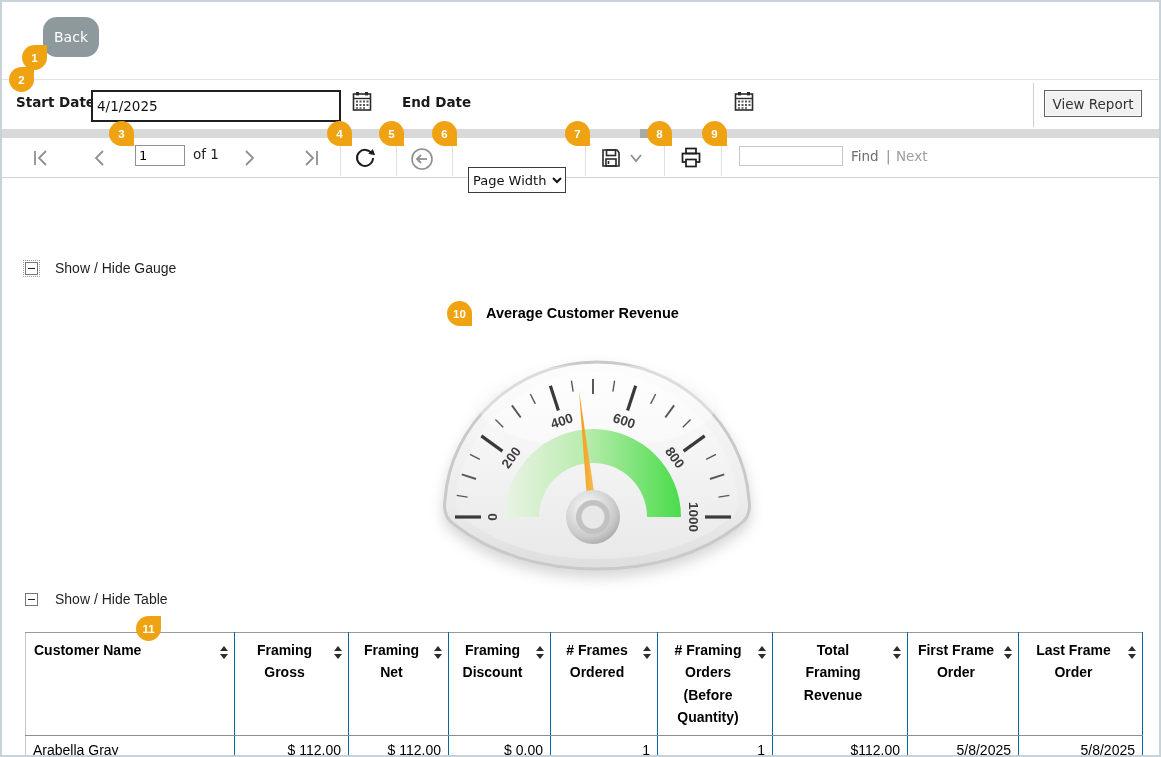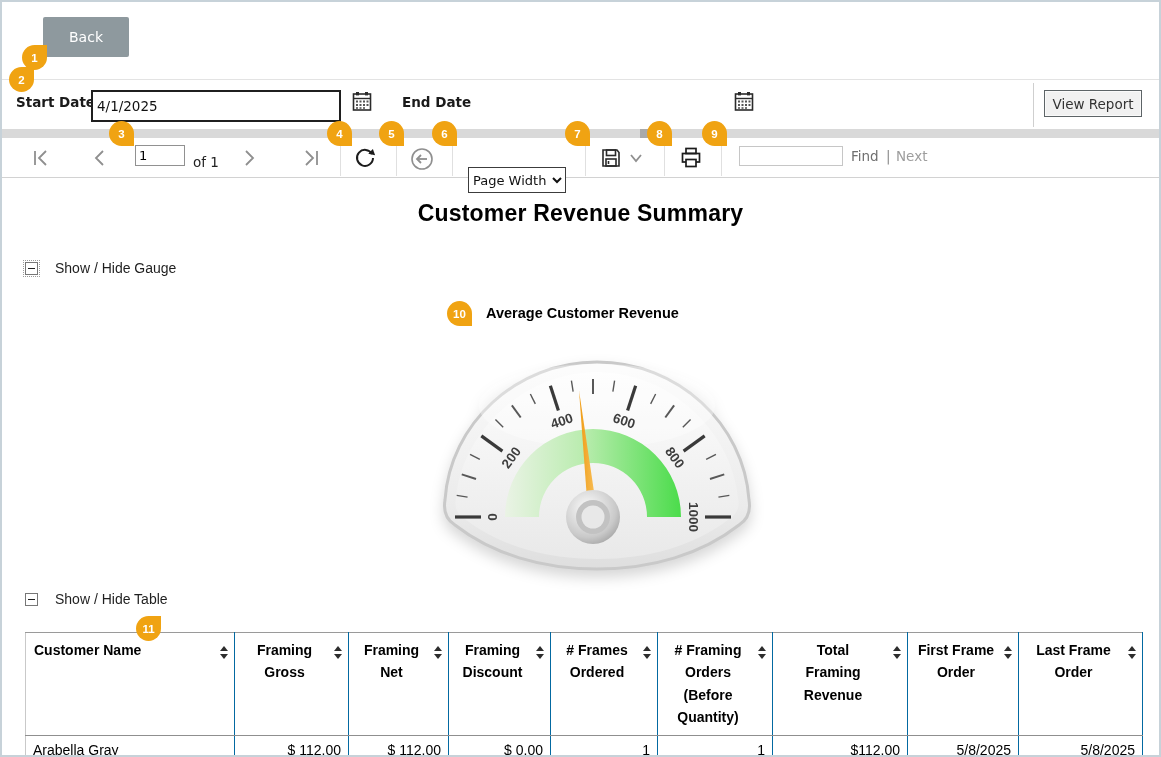--- a/index.html
+++ b/index.html
@@ -4,22 +4,22 @@
 <style>
   * { margin:0; padding:0; box-sizing:border-box; }
   html,body { background:#fff; }
   .stage{
     position:relative; width:1161px; height:757px; overflow:hidden;
     background:#fff; border:2px solid #c7d2d9;
     font-family:"Liberation Sans","DejaVu Sans",sans-serif; color:#1a1a1a;
   }
   
   .back-btn{
-    position:absolute; left:41px; top:15px; width:86px; height:40px;
-    background:#8e999e; border:none; border-radius:2px;
+    position:absolute; left:41px; top:15px; width:56px; height:40px;
+    background:#8e999e; border:none; border-radius:14px;
     color:#fff; font-size:14px; font-family:"DejaVu Sans",sans-serif;
     display:flex; align-items:center; justify-content:center; cursor:pointer;
   }
   
   .param-panel{
     position:absolute; left:0; top:77px; width:1157px; height:50px;
     border-top:1px solid #e3e3e3; background:#fff;
   }
   .param-label{ position:absolute; font-size:13.5px; font-weight:bold; font-family:"DejaVu Sans",sans-serif; top:14px; }
   .lbl-start{ left:14px; }
@@ -46,21 +46,21 @@
     position:absolute; left:0; top:136px; width:1157px; height:40px;
     background:#fff; border-bottom:1px solid #d2d2d2;
     font-family:"DejaVu Sans",sans-serif;
   }
   .tb-item{ position:absolute; display:flex; align-items:center; justify-content:center; cursor:pointer; background:none; border:none; }
   .tb-divider{ position:absolute; top:1px; height:37px; width:1px; background:#e0e0e0; }
   .page-input{
     position:absolute; left:133px; top:7px; width:50px; height:21px;
     border:1px solid #919191; font-size:13px; padding:0 3px; font-family:"DejaVu Sans",sans-serif;
   }
-  .of-label{ position:absolute; left:191px; top:16px; font-size:13.5px; color:#222; }
+  .of-label{ position:absolute; left:191px; top:8px; font-size:13.5px; color:#222; }
   .zoom-select{
     position:absolute; left:466px; top:5px; width:98px; height:26px;
     border:1px solid #3c3c3c; font-size:13px; font-family:"DejaVu Sans",sans-serif; background:#fff; color:#111;margin-top:24px;
   }
   .find-input{
     position:absolute; left:737px; top:8px; width:104px; height:20px;
     border:1px solid #c6c6c6; font-size:12px; padding:0 3px;
   }
   .find-link{ position:absolute; top:10px; font-size:13.5px; color:#6f6f6f; cursor:pointer; }
   .find-lbl{ left:849px; }
@@ -238,21 +238,20 @@
         <rect x="7" y="13.5" width="10" height="7" fill="#fff"></rect>
       </svg>
     </button>
     <div class="tb-divider" style="left:719px;"></div>
     <input class="find-input" type="text" value="" style="">
     <span class="find-link find-lbl">Find</span>
     <span class="find-link find-sep">|</span>
     <span class="find-link next-lbl">Next</span>
   </div>
 
-  <div class="report-title">Customer Revenue Summary</div>
 
   <div class="toggle-row toggle-gauge">
     <span class="toggle-box"></span>
     <span class="toggle-label">Show / Hide Gauge</span>
   </div>
 
   <div class="gauge-title-row">Average Customer Revenue</div>
 
   <div class="gauge-wrap">
     <svg id="gauge-svg" width="334" height="226" viewBox="0 0 334 226">

